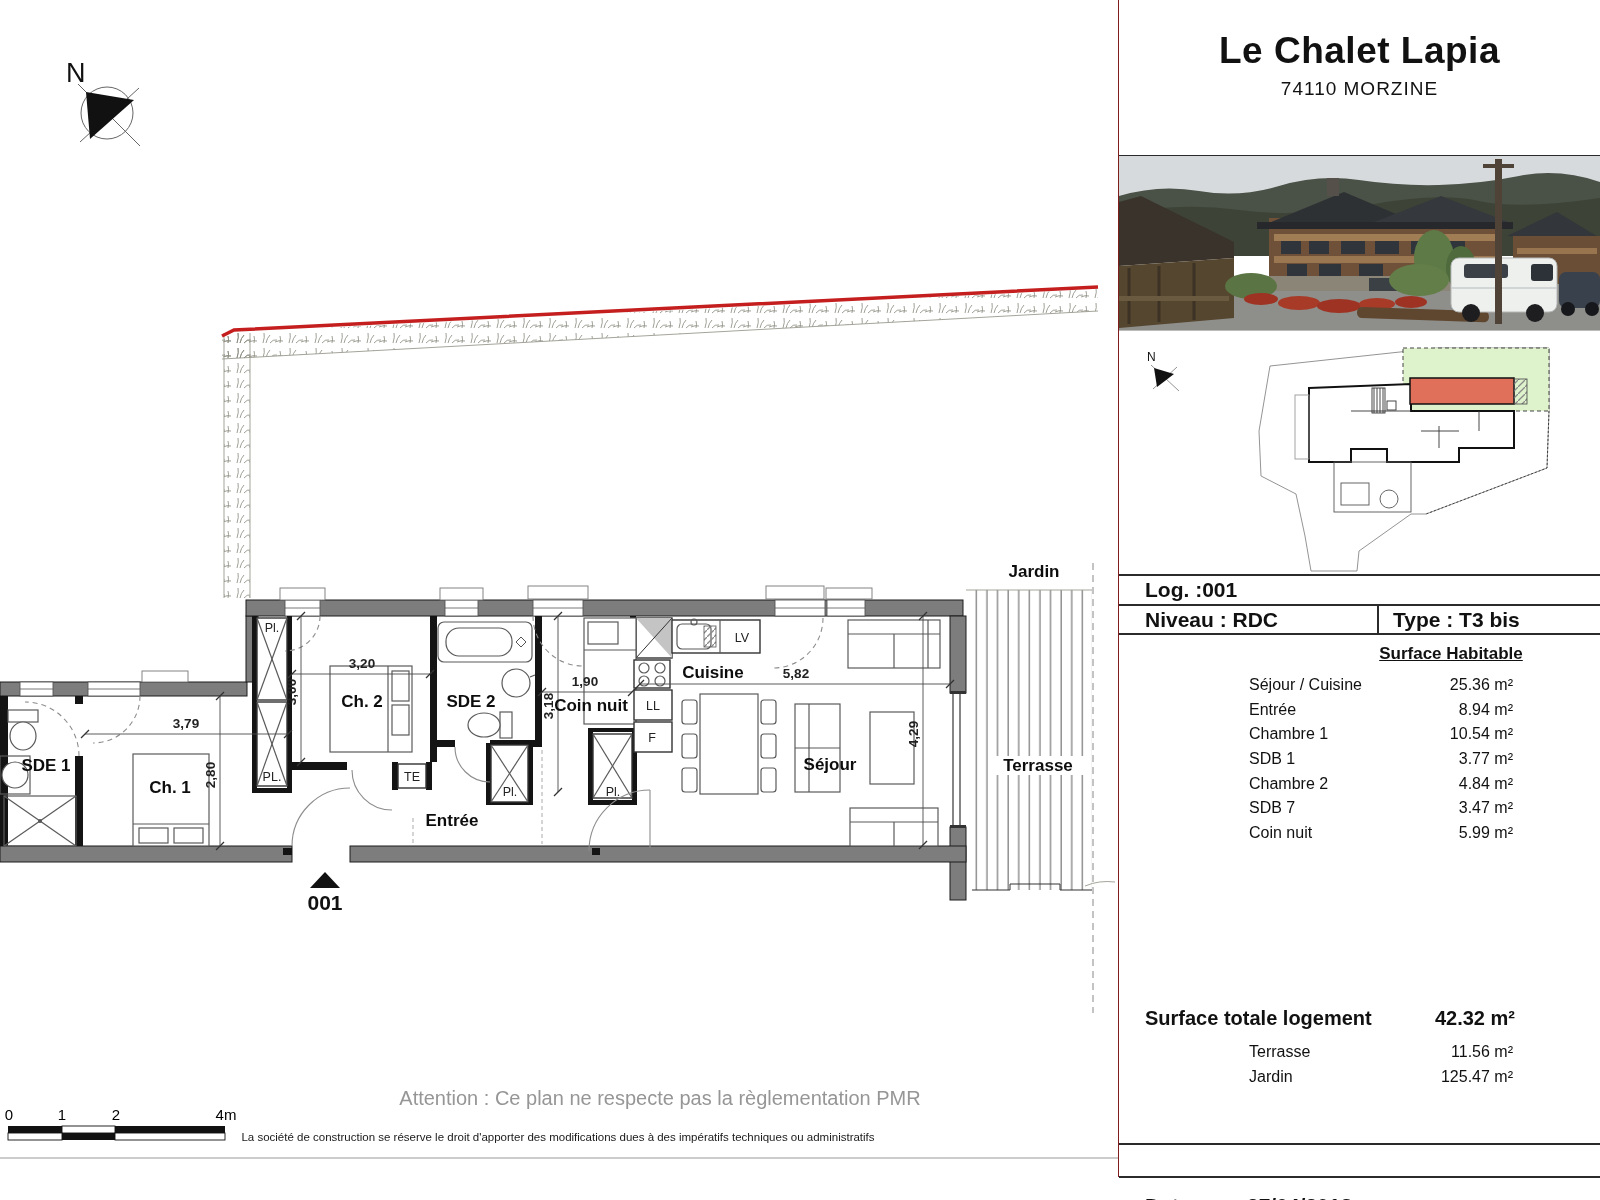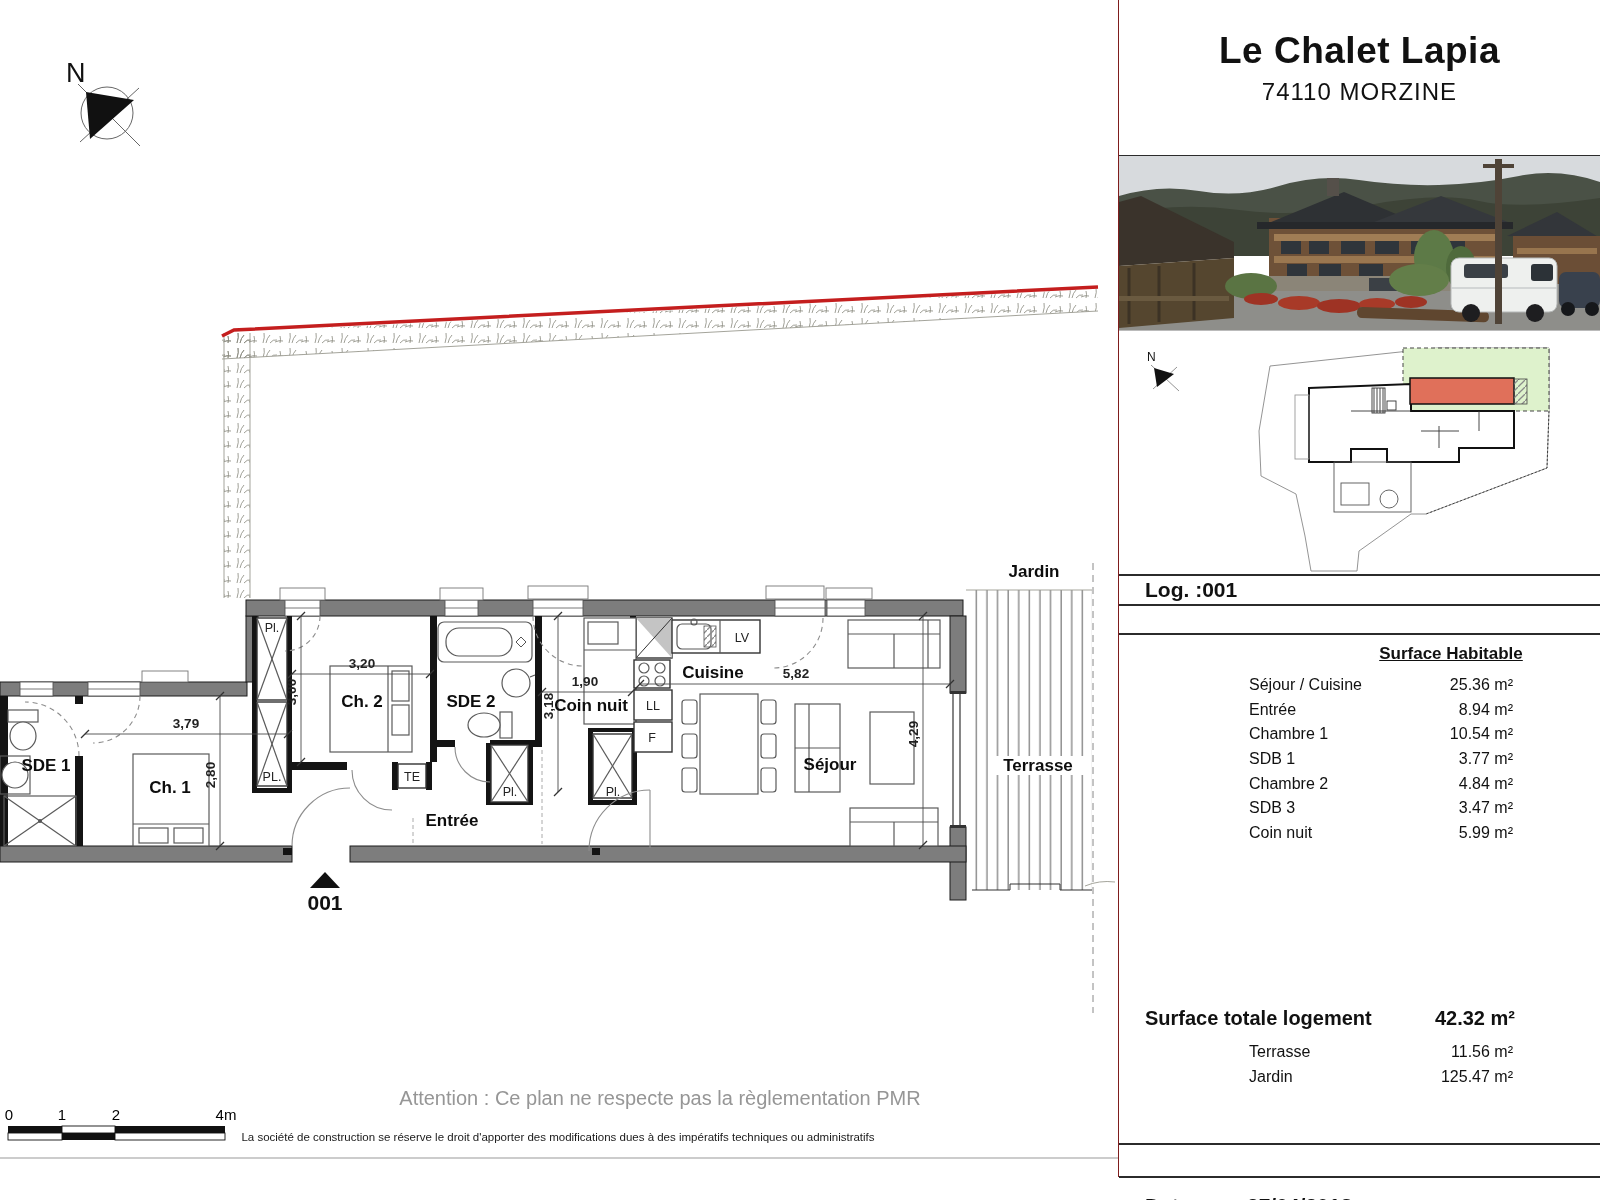--- a/index.html
+++ b/index.html
@@ -25,21 +25,21 @@
   .dash{fill:none;stroke:#888;stroke-width:1;stroke-dasharray:7,5;}
   .zline{fill:none;stroke:#aaa;stroke-width:1;stroke-dasharray:4,3;}
   
   #panel{position:absolute;left:1118px;top:0;width:481px;height:1177px;
     border-left:1px solid #7f1d1d;background:#fff;}
   #panel .abs{position:absolute;left:0;width:100%;}
   .hline{position:absolute;left:0;width:100%;height:0;border-top:2px solid #2b2b2b;}
   .hline-thin{position:absolute;left:0;width:100%;height:0;border-top:1px solid #bbb;}
   #p-title{top:30px;text-align:center;}
   #p-title .t1{font-size:37px;font-weight:bold;letter-spacing:0.5px;}
-  #p-title .t2{font-size:24px;margin-top:6px;letter-spacing:1px;}
+  #p-title .t2{font-size:19px;margin-top:6px;letter-spacing:1px;}
   .rowtxt{font-weight:bold;font-size:21px;}
   #log-row{top:576px;height:28px;line-height:28px;padding-left:26px;}
   #niv-row{top:606px;height:27px;line-height:27px;}
   #niv-row .lcell{position:absolute;left:26px;top:0;}
   #niv-row .vdiv{position:absolute;left:258px;top:-1px;height:29px;border-left:2px solid #2b2b2b;}
   #niv-row .rcell{position:absolute;left:274px;top:0;}
   #surf-head{top:644px;left:332px;position:absolute;transform:translateX(-50%);
     font-size:17px;font-weight:bold;white-space:nowrap;text-decoration:underline;}
   #room-rows{top:673px;position:absolute;left:0;width:100%;}
   .rrow{height:24.7px;line-height:24.7px;font-size:16px;position:relative;}
@@ -513,20 +513,25 @@
     </g>
     <rect x="291" y="47" width="104" height="26" stroke="#111" stroke-width="1.5" fill="#e0705a"></rect>
     <rect x="395" y="48" width="13" height="25" fill="url(#hatch)" stroke="#444" stroke-width="0.8"></rect>
   </svg>
 
   <div class="hline" style="top:574px;"></div>
   <div id="log-row" class="abs rowtxt">
     <span>Log. :001</span>
   </div>
   <div class="hline" style="top:604px;"></div>
+  <div id="niv-row" class="abs rowtxt">
+    <span class="lcell">Niveau : RDC</span>
+    <span class="vdiv"></span>
+    <span class="rcell">Type : T3 bis</span>
+  </div>
   <div class="hline" style="top:633px;"></div>
 
   <div id="surf-head">Surface Habitable</div>
 
   <div id="room-rows">
     <div class="rrow">
       <span class="rl">Séjour / Cuisine</span>
       <span class="rv">25.36 m²</span>
         </div>
     <div class="rrow">
@@ -539,21 +544,21 @@
         </div>
     <div class="rrow">
       <span class="rl">SDB 1</span>
       <span class="rv">3.77 m²</span>
         </div>
     <div class="rrow">
       <span class="rl">Chambre 2</span>
       <span class="rv">4.84 m²</span>
         </div>
     <div class="rrow">
-      <span class="rl">SDB 3</span>
+      <span class="rl">SDB 7</span>
       <span class="rv">3.47 m²</span>
         </div>
     <div class="rrow">
       <span class="rl">Coin nuit</span>
       <span class="rv">5.99 m²</span>
         </div>
   </div>
 
   <div id="total-row">
     <span class="rl">Surface totale logement</span>

